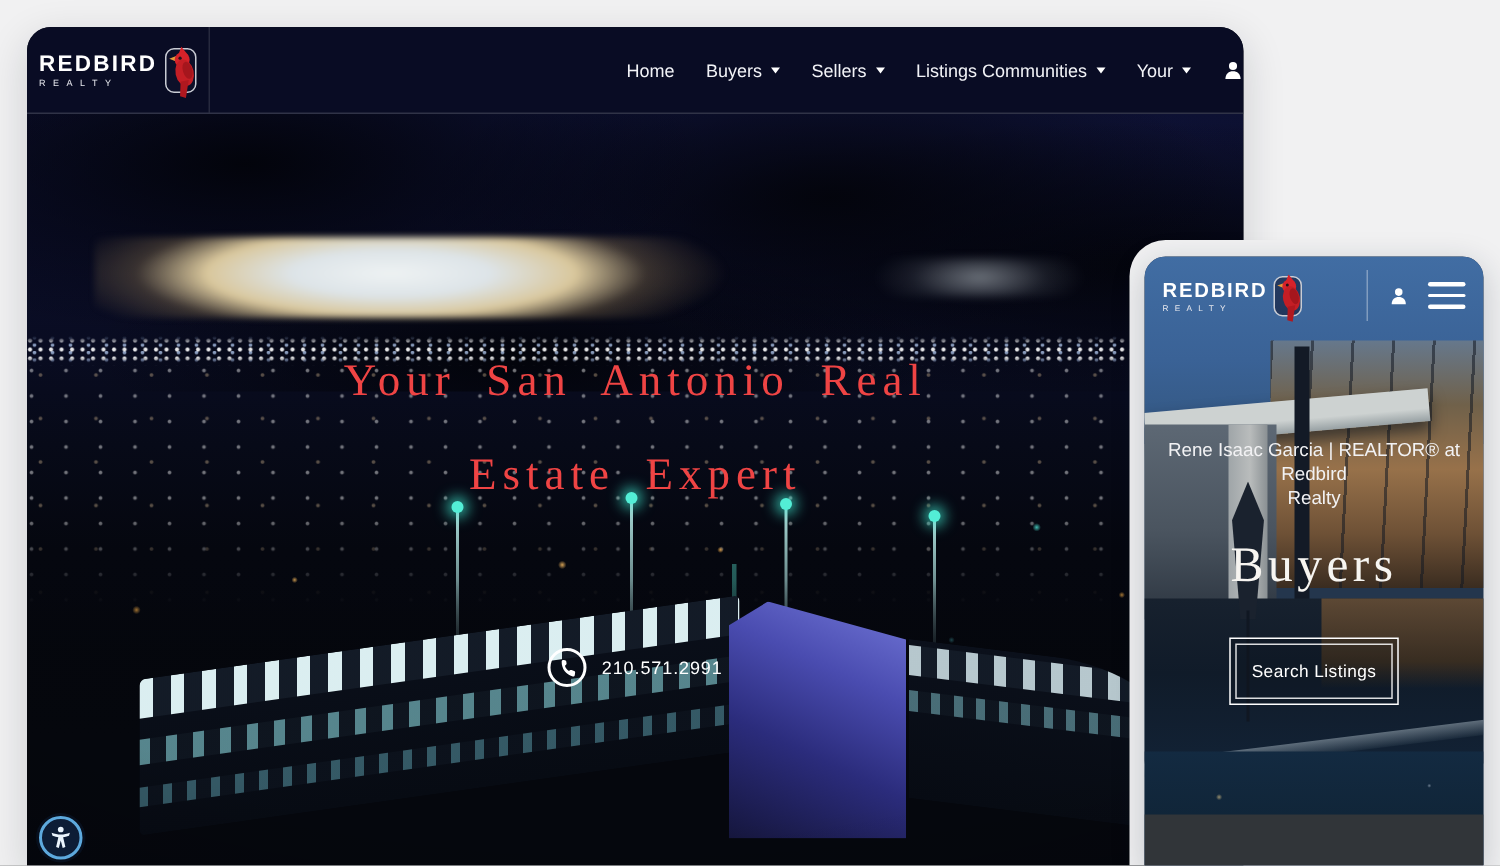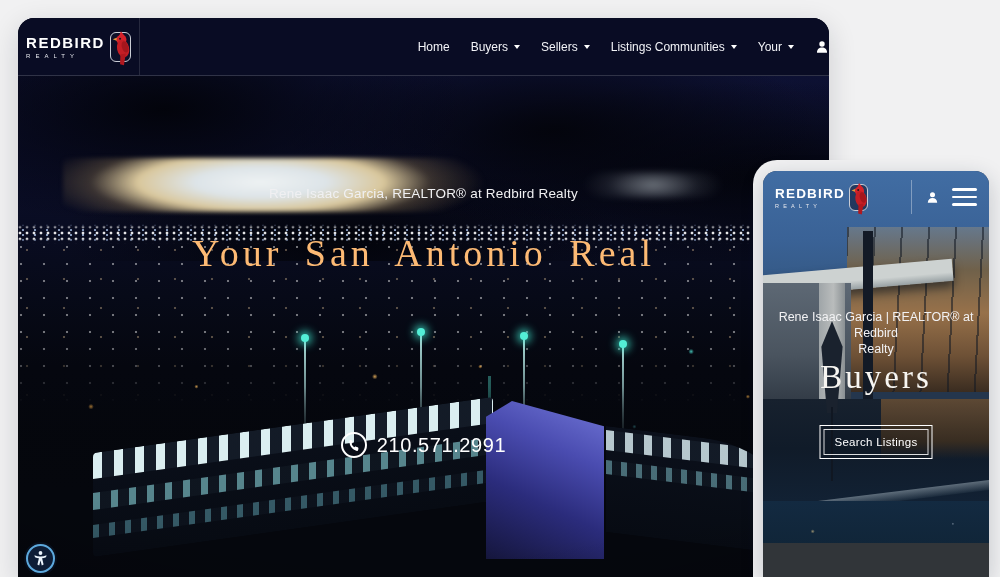--- a/index.html
+++ b/index.html
@@ -101,34 +101,34 @@
       linear-gradient(180deg,#0b101b,#070b13); }
   .vignette { inset:0; background:radial-gradient(120% 90% at 50% 45%, transparent 55%,
     rgba(0,0,5,.35) 100%); }
 
   
   .d-overlay { position:absolute; inset:0; z-index:5; text-align:center; color:#fff; }
   .eyebrow { position:absolute; left:0; right:0; top:110px; font-size:13.5px;
              color:#f0f0f2; letter-spacing:.2px; }
   .d-title { position:absolute; left:0; right:0; top:146px;
              font-family:"Liberation Serif", serif; font-weight:400;
-             font-size:38px; letter-spacing:4px; word-spacing:9px;
-             line-height:63px; color:#fdba74; }
+             font-size:30px; letter-spacing:4px; word-spacing:9px;
+             line-height:63px; color:#ef4444; }
   .ghost-btn { position:absolute; left:50%; transform:translateX(-50%);
                background:rgba(10,14,22,.18); color:#fff; cursor:pointer;
                border:1px solid #fff; outline:1px solid rgba(255,255,255,.85);
                outline-offset:-5px; font-size:11.5px; letter-spacing:.3px;
                font-family:"Liberation Sans", sans-serif; }
   .d-cta { top:295px; width:146px; height:37px; }
   .phone-row { position:absolute; left:0; right:0; top:356px; display:flex;
                align-items:center; justify-content:center; gap:10px; }
   .phone-badge { width:26px; height:26px; border:2px solid #fff; border-radius:50%;
                  display:flex; align-items:center; justify-content:center; }
   .phone-badge svg { width:13px; height:13px; fill:#fff; transform:rotate(8deg); }
-  .phone-num { font-size:20px; letter-spacing:.6px; color:#fff; }
+  .phone-num { font-size:12px; letter-spacing:.6px; color:#fff; }
 
   
   .a11y { position:absolute; left:26px; top:544px; width:29px; height:29px; z-index:30;
           border-radius:50%; border:2px solid #5da9dd; background:#0d1d36; cursor:pointer;
           display:flex; align-items:center; justify-content:center;
           box-shadow:0 0 0 2px rgba(13,29,54,.4); }
   .a11y svg { width:17px; height:17px; fill:#eaf4fc; }
 
   
   .m-wrap { position:absolute; left:753px; top:160px; width:247px; height:417px;
@@ -183,26 +183,26 @@
   .m-badge { position:relative; width:19px; height:27px; border:1px solid #c9ccd4;
              border-radius:6px; background:rgba(13,16,41,.55); }
   .m-badge svg { position:absolute; left:-2px; top:-3px; width:24px; height:34px; }
   .m-hdivider { margin-left:auto; width:1px; height:34px; background:rgba(255,255,255,.35); }
   .m-acct { margin-left:14px; display:flex; cursor:pointer; }
   .m-acct svg { width:13px; height:13px; fill:#fff; }
   .m-burger { margin-left:13px; display:flex; flex-direction:column; gap:5px; cursor:pointer; }
   .m-burger i { display:block; width:25px; height:2.5px; background:#fff; border-radius:2px; }
 
   .m-overlay { position:absolute; inset:0; z-index:7; text-align:center; color:#fff; }
-  .m-eyebrow { position:absolute; left:0; right:0; top:138px; font-size:12.5px;
+  .m-eyebrow { position:absolute; left:0; right:0; top:121px; font-size:12.5px;
                line-height:16px; color:#f2f2f4; }
   .m-title { position:absolute; left:0; right:0; top:188px;
              font-family:"Liberation Serif", serif; font-weight:400;
              font-size:33px; letter-spacing:3px; color:#f7f5f1; }
-  .m-cta { top:254px; width:113px; height:34px; }
+  .m-cta { top:254px; width:113px; height:45px; }
 </style>
 </head>
 <body>
 
 <svg width="0" height="0" style="position:absolute" aria-hidden="true">
   <defs>
     <g id="bird">
       <path d="M11 1 L15.5 6.5 L8.5 7.5 Z" fill="#d6222a"></path>
       <polygon points="3.5,8.4 8.2,6.6 8.2,10.2" fill="#e59a3b"></polygon>
       <circle cx="11.5" cy="9" r="4.6" fill="#d6222a"></circle>
@@ -292,23 +292,23 @@
           <span class="cap"></span>
         </div>
       <div class="ph beam"></div>
       <div class="ph arena-base"></div>
       <div class="ph wing-left"></div>
       <div class="ph glass"></div>
       <div class="ph wing-right"></div>
       <div class="ph vignette"></div>
 
       <div class="d-overlay">
-        <div class="eyebrow">Rene Isaac Garcia, REALTOR® at Redbird Realty</div>
         <h1 class="d-title">
           <span style="display:block">Your San Antonio Real</span>
+          <span style="display:block">Estate Expert</span>
         </h1>
         <div class="phone-row">
           <span class="phone-badge">
             <svg viewBox="0 0 16 16">
                 <use href="#handset"></use>
               </svg>
           </span>
           <span class="phone-num">210.571.2991</span>
         </div>
       </div>

